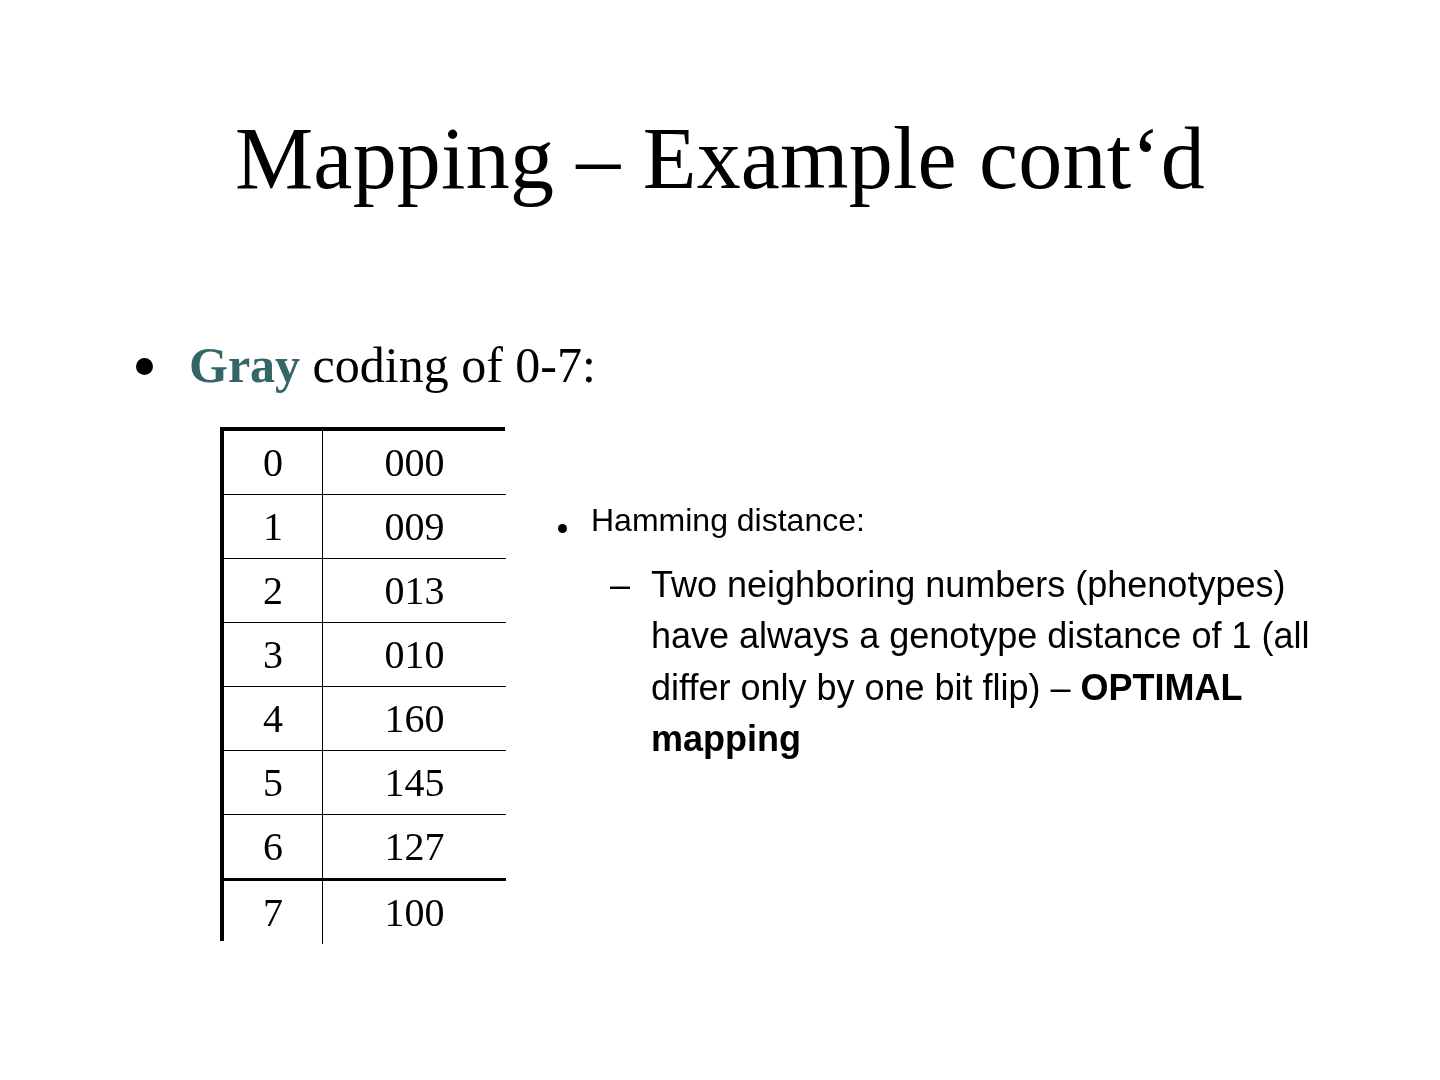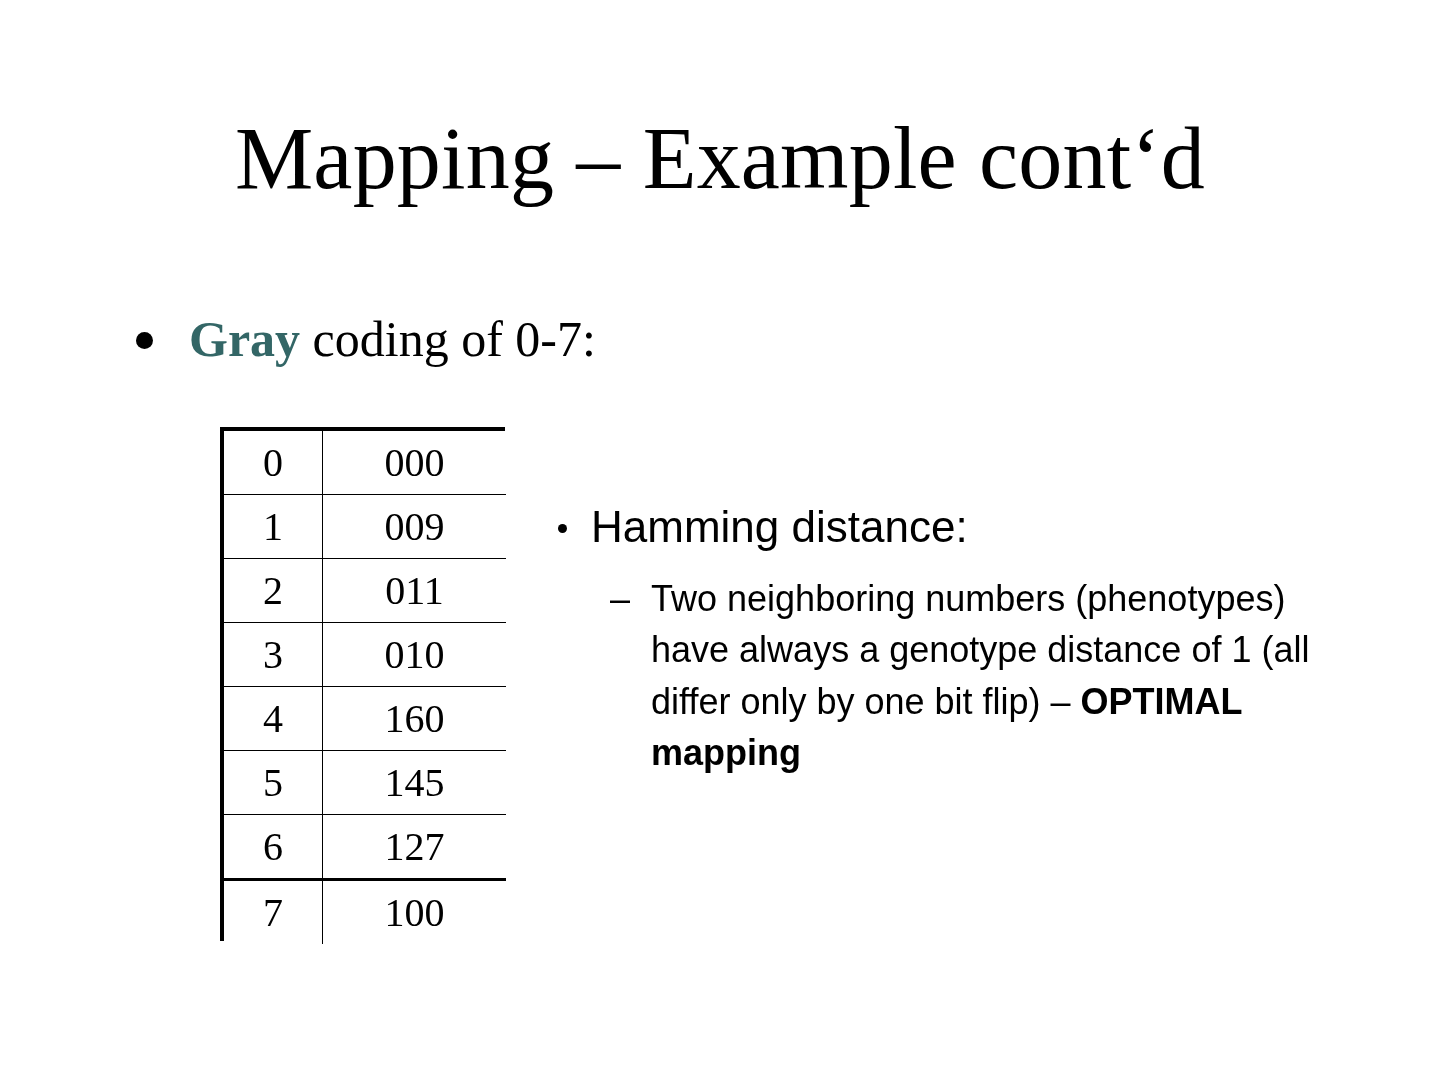--- a/index.html
+++ b/index.html
@@ -36,21 +36,21 @@
     font-weight: normal;
     color: #000000;
     letter-spacing: 0.2px;
     white-space: nowrap;
   }
 
   
   .left-bullet {
     position: absolute;
     left: 136px;
-    top: 310px;
+    top: 336px;
     display: flex;
     align-items: flex-start;
     font-family: "Liberation Serif", serif;
     font-size: 50px;
     line-height: 1.18;
     color: #000000;
   }
   .left-bullet .bullet-dot {
     width: 17px;
     height: 17px;
@@ -118,21 +118,21 @@
     position: absolute;
     left: 558px;
     top: 502px;
     width: 820px;
     font-family: "Liberation Sans", sans-serif;
     color: #000000;
   }
   .rc-bullet {
     display: flex;
     align-items: flex-start;
-    font-size: 44px;
+    font-size: 32px;
     line-height: 1.15;
   }
   .rc-bullet .dot {
     width: 9px;
     height: 9px;
     border-radius: 50%;
     background: #000000;
     margin-top: 22px;
     margin-right: 24px;
     flex: 0 0 auto;
@@ -178,21 +178,21 @@
         <tr>
           <td class="col-dec">0</td>
           <td class="col-bin">000</td>
         </tr>
         <tr>
           <td class="col-dec">1</td>
           <td class="col-bin">009</td>
         </tr>
         <tr>
           <td class="col-dec">2</td>
-          <td class="col-bin">011</td>
+          <td class="col-bin">013</td>
         </tr>
         <tr>
           <td class="col-dec">3</td>
           <td class="col-bin">010</td>
         </tr>
         <tr>
           <td class="col-dec">4</td>
           <td class="col-bin">160</td>
         </tr>
         <tr>

